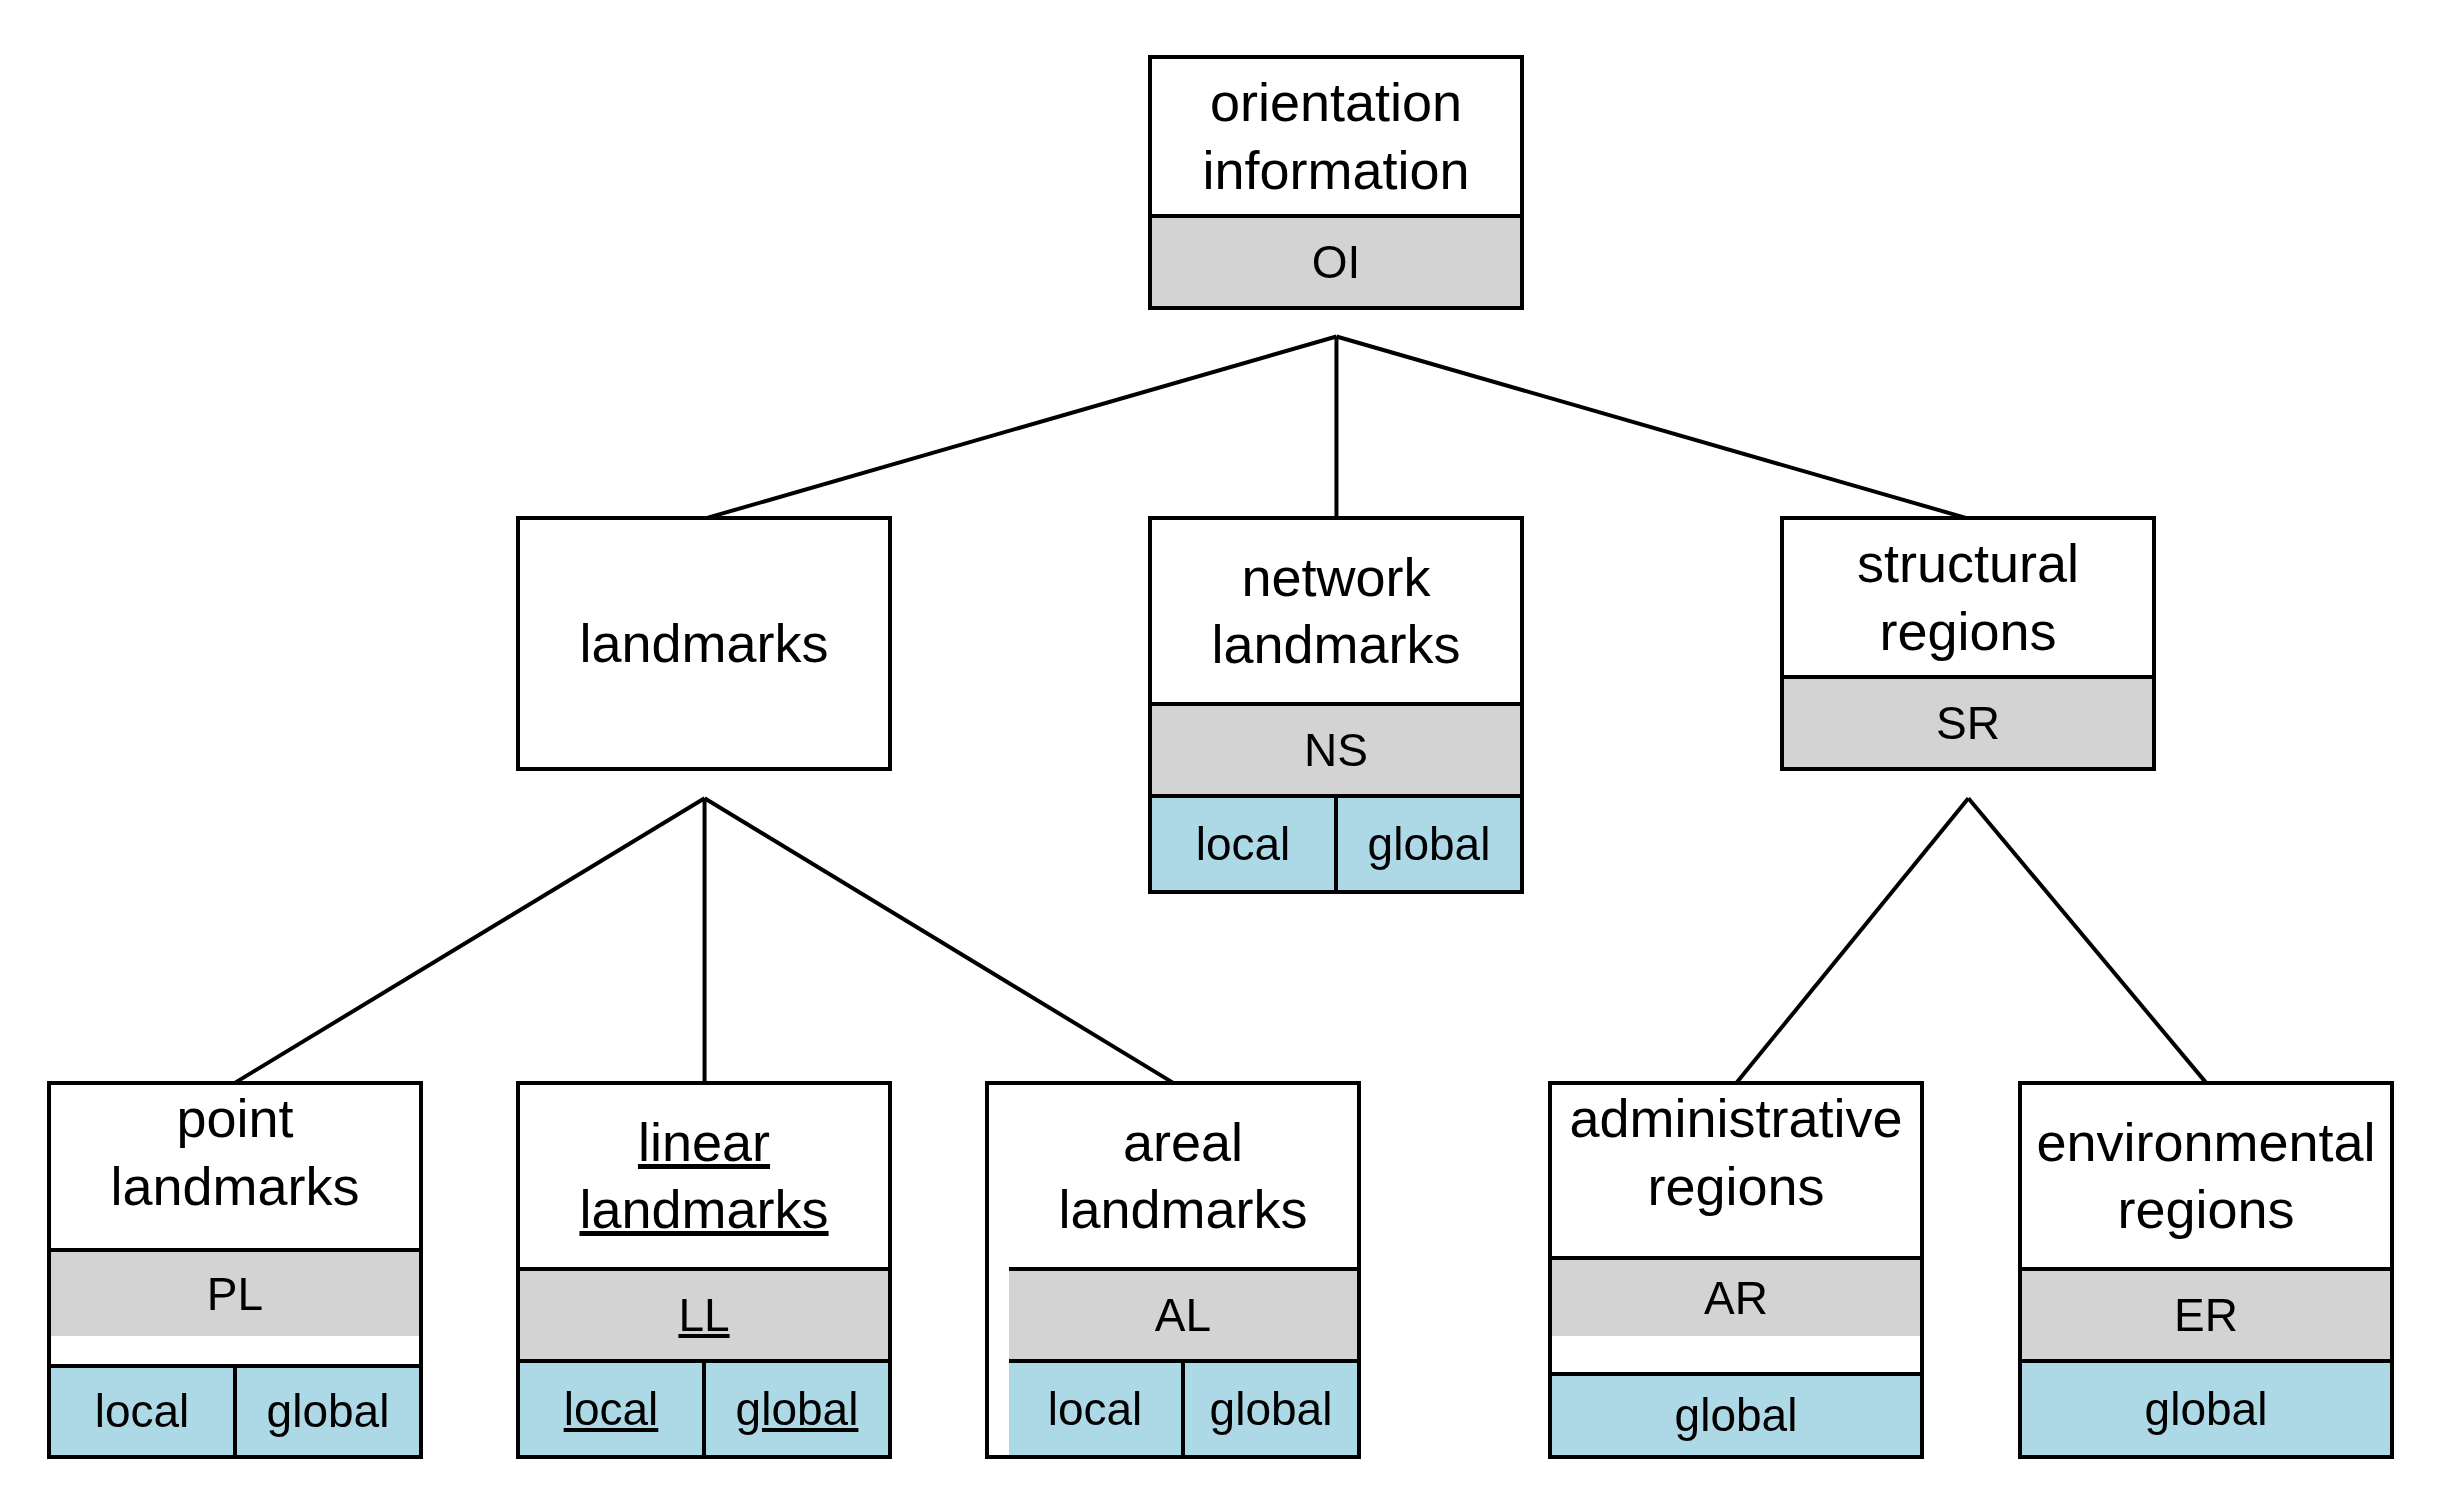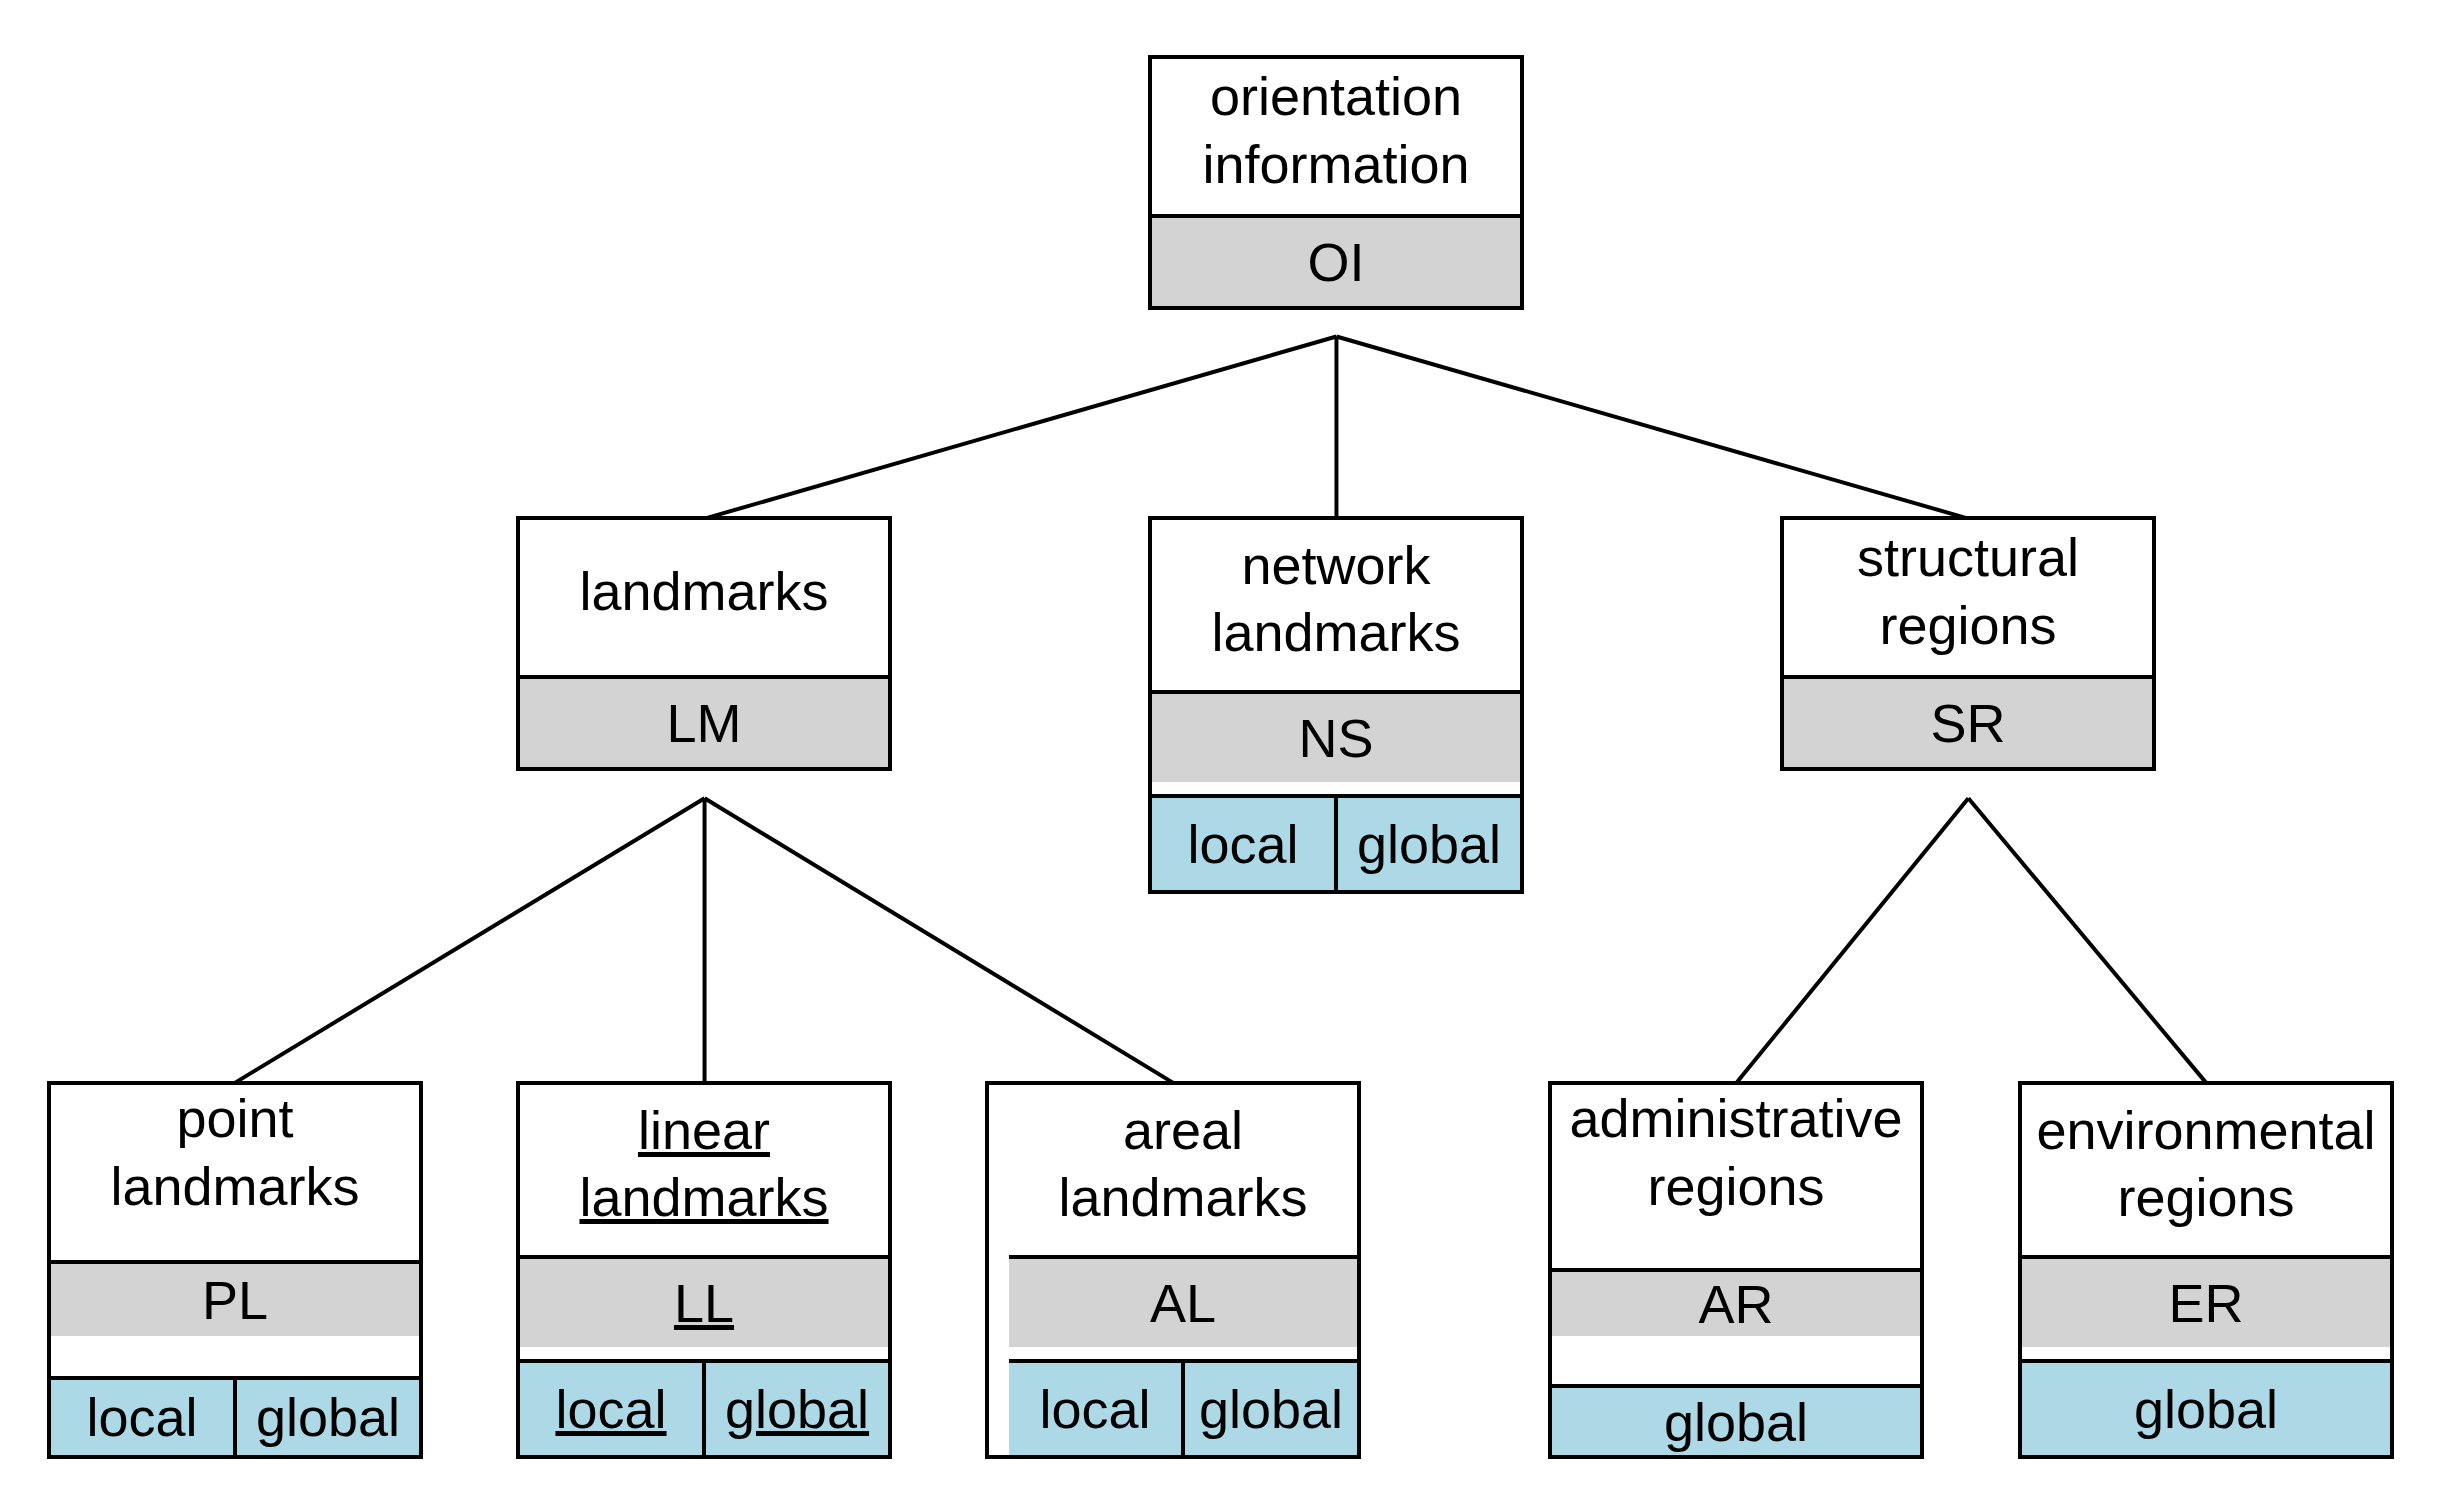--- a/index.html
+++ b/index.html
@@ -47,23 +47,22 @@
     text-align: center;
     font-size: 54px;
     line-height: 1.25;
     padding: 0 12px;
   }
   .band {
     border-top: 4px solid var(--line, #000000);
     display: flex;
     align-items: center;
     justify-content: center;
-    font-size: 54px;
+    font-size: 46px;
     box-sizing: border-box;
-    margin-top: 12px;
   }
   .band-abbr {
     height: 92px;
     background: var(--band-gray, #d3d3d3);
   }
   .band-scopes {
     height: 96px;
     background: var(--band-blue, #add8e6);
     padding: 0;
     align-items: stretch;
@@ -92,21 +91,20 @@
     <line x1="1978" y1="802" x2="2217" y2="1088"></line>
   </svg>
 
 <div class="node h2" style="left:1148px; top:55px;">
   <div class="node-title">orientation information</div>
   <div class="band band-abbr">OI</div>
 </div>
 
 <div class="node h2" style="left:516px; top:516px;">
   <div class="node-title">landmarks</div>
-  <div class="band band-abbr">LM</div>
 </div>
 
 <div class="node h3" style="left:1148px; top:516px;">
   <div class="node-title">network landmarks</div>
   <div class="band band-abbr">NS</div>
   <div class="band band-scopes">
     <div class="scope-cell">local</div>
     <div class="scope-cell">global</div>
   </div>
 </div>

